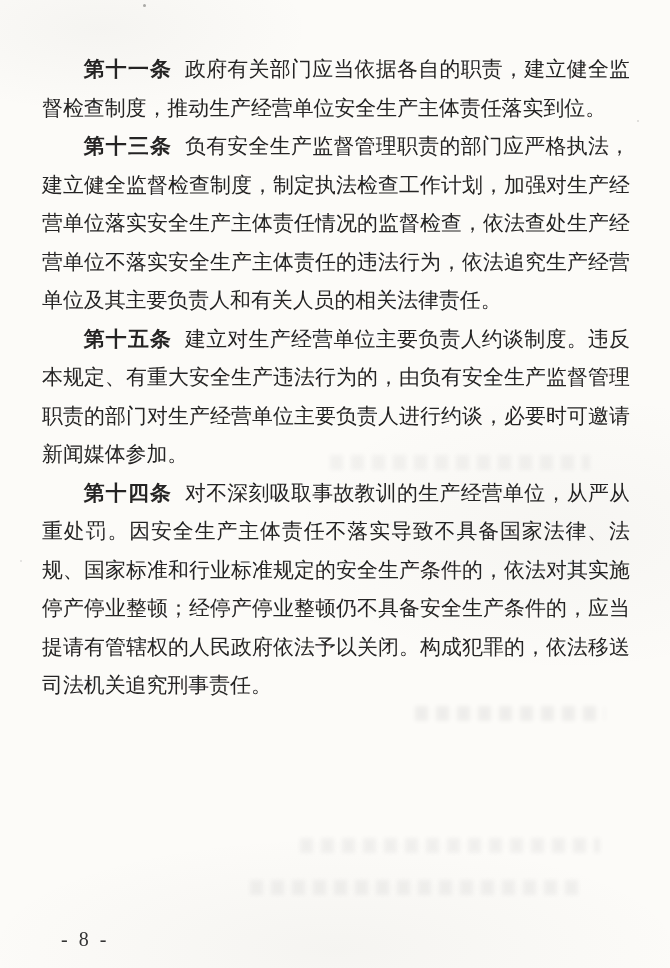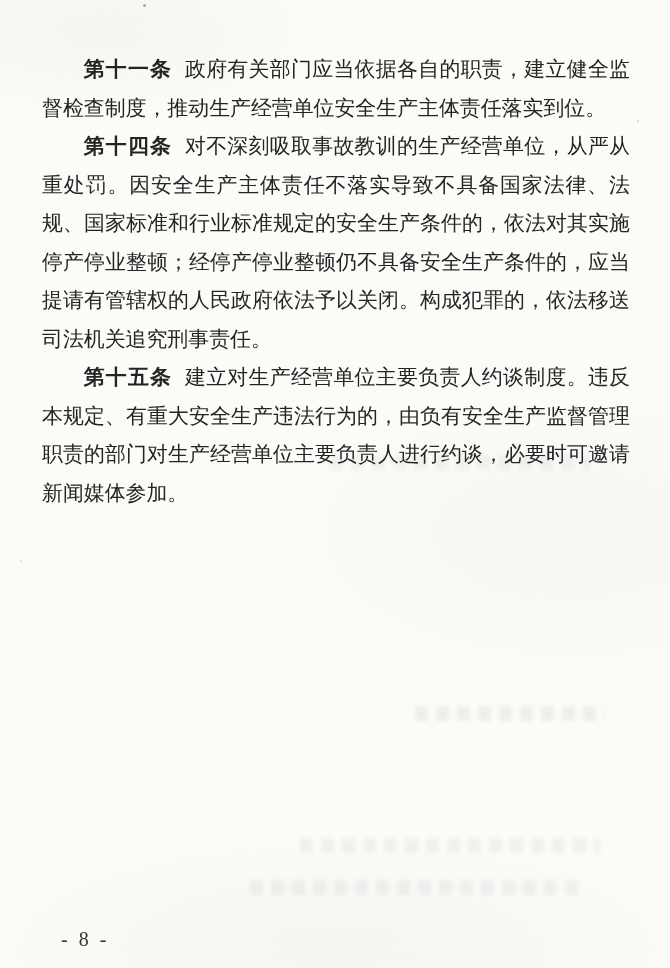--- a/index.html
+++ b/index.html
@@ -89,24 +89,25 @@
 </head>
 <body>
 
 <div class="page">
 
   <div class="body-text">
 
 
     <p class="article"><b class="article-label">第十一条</b><span>政府有关部门应当依据各自的职责，建立健全监督检查制度，推动生产经营单位安全生产主体责任落实到位。</span></p>
 
+    <p class="article"><b class="article-label">第十三条</b><span>负有安全生产监督管理职责的部门应严格执法，建立健全监督检查制度，制定执法检查工作计划，加强对生产经营单位落实安全生产主体责任情况的监督检查，依法查处生产经营单位不落实安全生产主体责任的违法行为，依法追究生产经营单位及其主要负责人和有关人员的相关法律责任。</span></p>
+
+    <p class="article"><b class="article-label">第十五条</b><span>建立对生产经营单位主要负责人约谈制度。违反本规定、有重大安全生产违法行为的，由负有安全生产监督管理职责的部门对生产经营单位主要负责人进行约谈，必要时可邀请新闻媒体参加。</span></p>
 
     <p class="article"><b class="article-label">第十四条</b><span>对不深刻吸取事故教训的生产经营单位，从严从重处罚。因安全生产主体责任不落实导致不具备国家法律、法规、国家标准和行业标准规定的安全生产条件的，依法对其实施停产停业整顿；经停产停业整顿仍不具备安全生产条件的，应当提请有管辖权的人民政府依法予以关闭。构成犯罪的，依法移送司法机关追究刑事责任。</span></p>
-
-    <p class="article"><b class="article-label">第十五条</b><span>建立对生产经营单位主要负责人约谈制度。违反本规定、有重大安全生产违法行为的，由负有安全生产监督管理职责的部门对生产经营单位主要负责人进行约谈，必要时可邀请新闻媒体参加。</span></p>
 
   </div>
 
   <div class="page-number">- 8 -</div>
 
   <div class="bleed bleed-1"></div>
   <div class="bleed bleed-2"></div>
   <div class="bleed bleed-3"></div>
   <div class="bleed bleed-4"></div>
   <div class="speck speck-1"></div>

